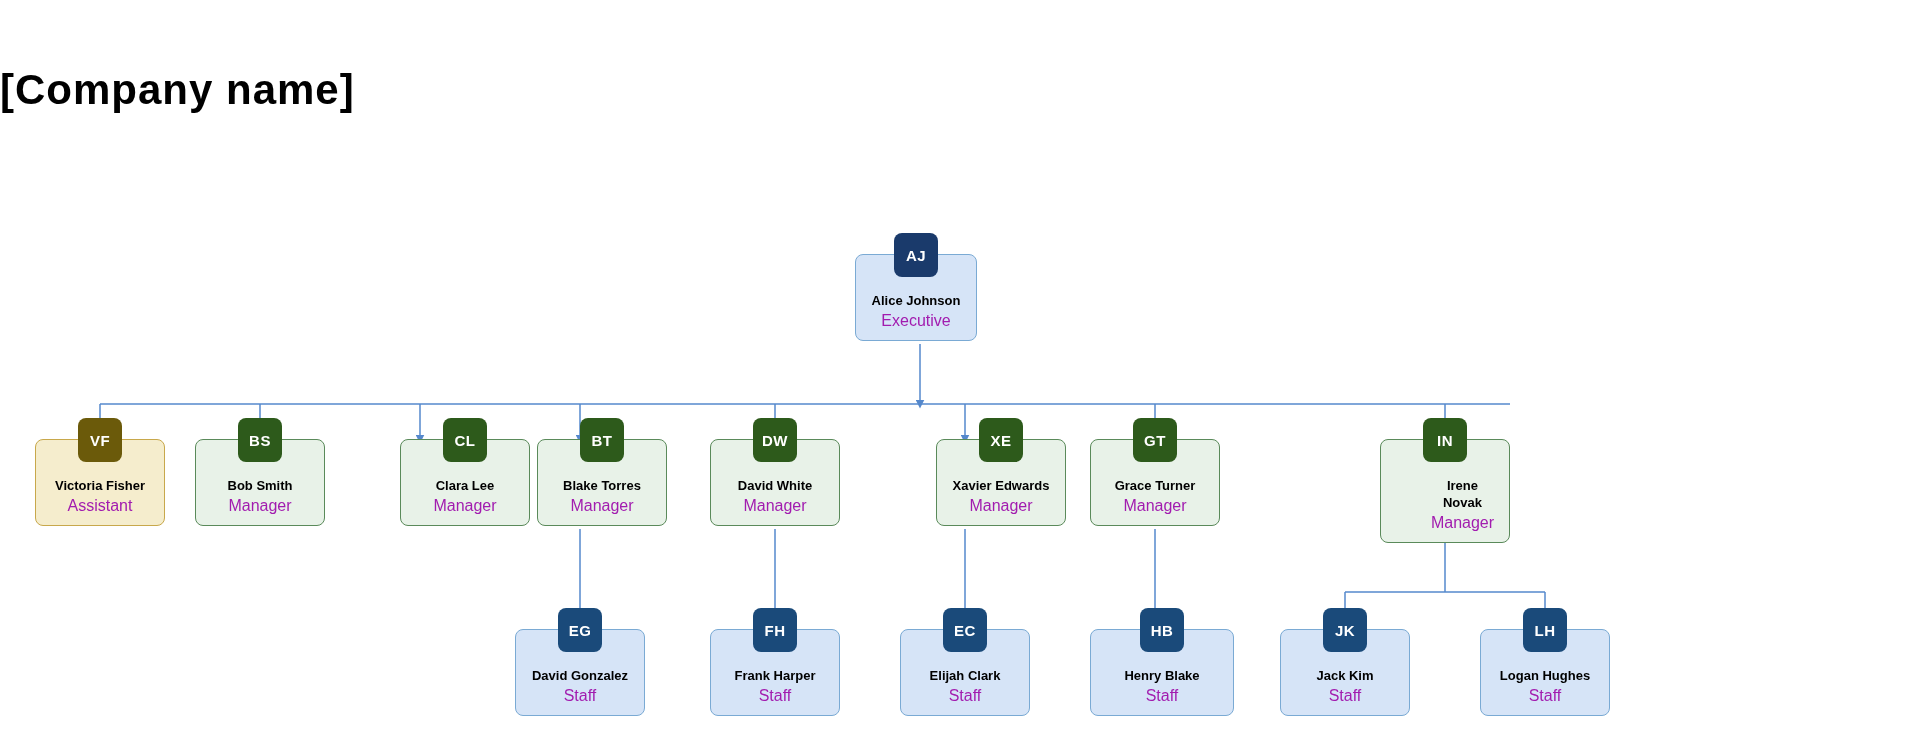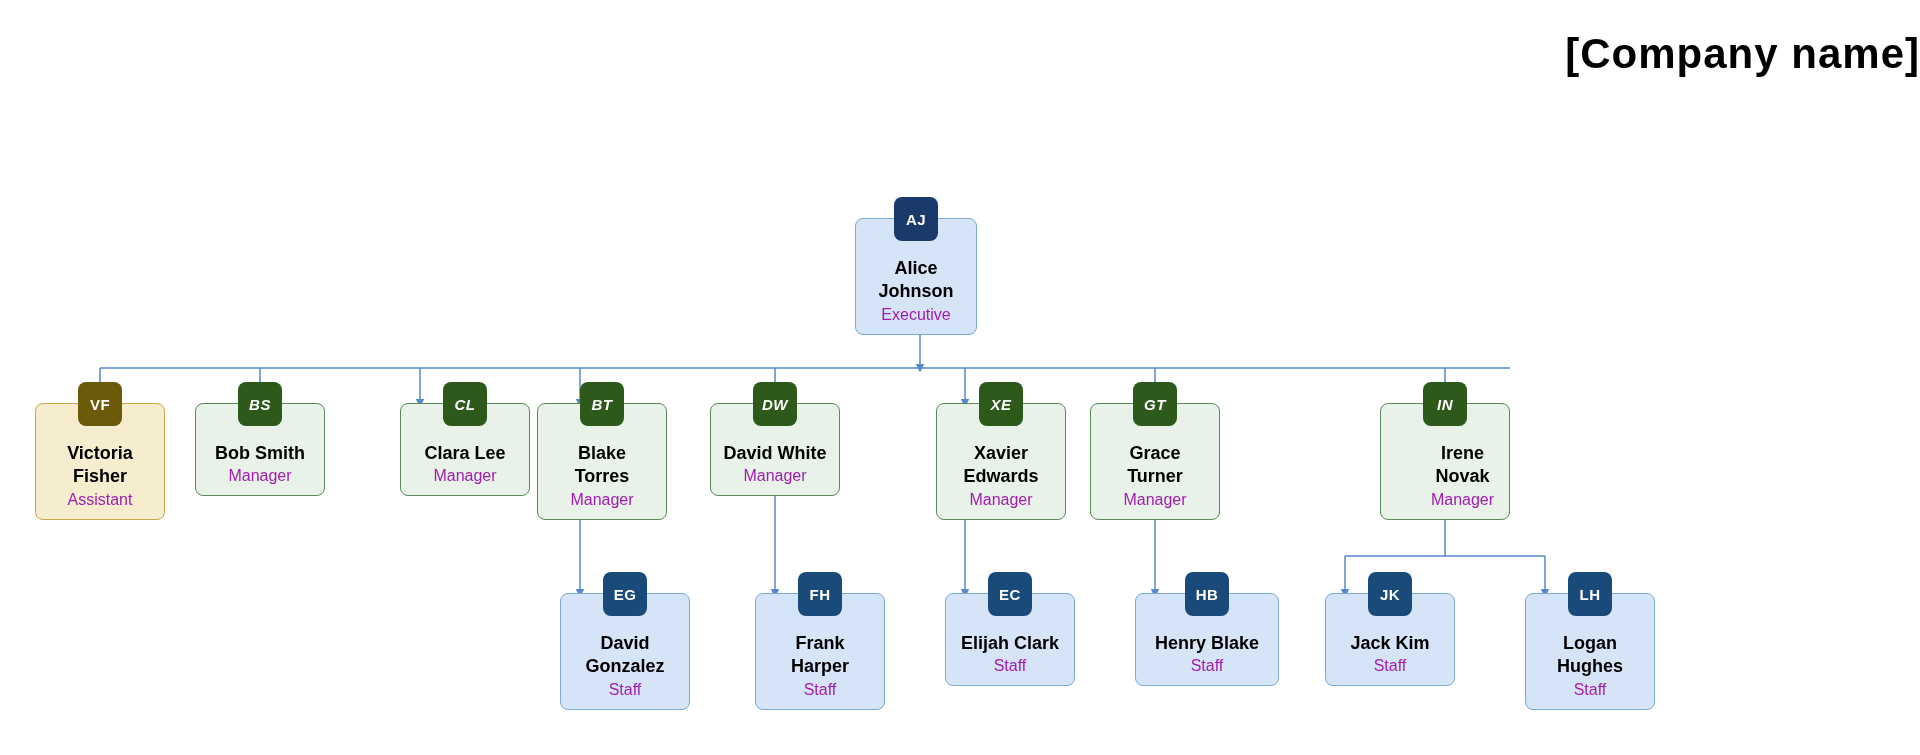--- a/index.html
+++ b/index.html
@@ -5,25 +5,26 @@
     * { box-sizing: border-box; margin: 0; padding: 0; }
     body {
       background: #fff;
       font-family: Arial, sans-serif;
       width: 1920px;
       min-height: 755px;
       overflow-x: hidden;
     }
 
     .page-title {
-      text-align: right;
+      text-align: left;
       font-size: 42px;
       font-weight: 900;
       padding: 30px 0 20px 0;
       letter-spacing: 1px;
+      margin-top: 36px;
     }
 
     .org-chart {
       position: relative;
       width: 1920px;
       height: 680px;
     }
 
     
     .node {
@@ -54,53 +55,52 @@
       justify-content: center;
       font-weight: bold;
       font-size: 15px;
       color: #fff;
       letter-spacing: 0.5px;
     }
 
     .node-name {
       margin-top: 28px;
       font-weight: 700;
-      font-size: 18px;
+      font-size: 13px;
       line-height: 1.3;
     }
 
     .node-role {
       font-size: 16px;
       color: #a21caf;
       margin-top: 2px;
     }
 
     
     .theme-executive .node-card {
       background: #d6e4f7;
       border: 1.5px solid #7aaad4;
     }
     .theme-executive .node-avatar { background: #1a3a6b; }
 
     .theme-manager-dark .node-card {
       background: #e8f2e8;
       border: 1.5px solid #5a8a5a;
     }
-    .theme-manager-dark .node-avatar { background: #2d5a1b; font-style: italic; }
+    .theme-manager-dark .node-avatar { background: #2d5a1b; }
 
     .theme-assistant .node-card {
       background: #f5edcd;
       border: 1.5px solid #c8a84b;
     }
     .theme-assistant .node-avatar { background: #6b5a0a; }
 
     .theme-staff .node-card {
       background: #d6e4f7;
       border: 1.5px solid #7aaad4;
-      margin-left: 45px;
     }
     .theme-staff .node-avatar { background: #1a4a7a; }
 
     
     .connectors {
       position: absolute;
       top: 0; left: 0;
       width: 1920px;
       height: 680px;
       pointer-events: none;

